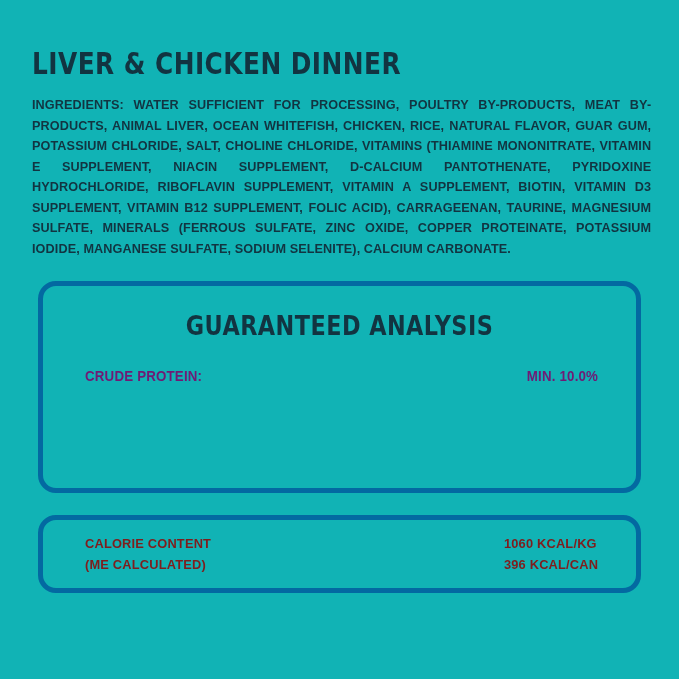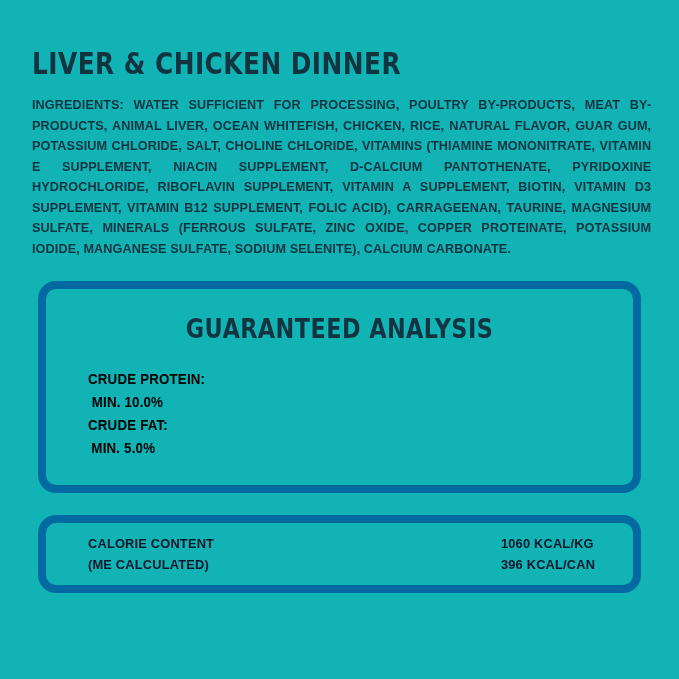--- a/index.html
+++ b/index.html
@@ -40,21 +40,21 @@
     color: #123441;
     text-transform: uppercase;
     letter-spacing: 0.1px;
     margin: 0 2px 0 2px;
     text-align: justify;
     transform: scaleX(0.96);
     transform-origin: left top;
     width: 645px;
   }
   .panel {
-    border: 8px solid #0369a1;
+    border: 5px solid #0369a1;
     border-radius: 18px;
     box-sizing: border-box;
   }
   .ga-panel {
     margin: 22px 8px 0 8px;
     padding: 18px 0 20px 0;
     height: 212px;
   }
   .ga-title {
     font-family: "DejaVu Sans Condensed", "Liberation Sans Narrow", "Liberation Sans", sans-serif;
@@ -71,23 +71,22 @@
     padding: 0 38px 0 42px;
   }
   .ga-row {
     display: flex;
     justify-content: space-between;
     align-items: baseline;
     font-size: 14px;
     font-weight: bold;
     text-transform: uppercase;
     line-height: 23px;
-    color: #000000;
+    color: #701a75;
     letter-spacing: 0.2px;
-    flex-direction: column;
   }
   .ga-row .label { transform: scaleX(0.95); transform-origin: left center; }
   .ga-row .value { transform: scaleX(0.95); transform-origin: right center; }
 
   .cal-panel {
     margin: 22px 8px 0 8px;
     padding: 16px 0 16px 0;
     height: 78px;
     display: flex;
     align-items: center;
@@ -97,21 +96,21 @@
     justify-content: space-between;
     width: 100%;
     padding: 0 38px 0 42px;
     box-sizing: border-box;
   }
   .cal-left, .cal-right {
     font-size: 13.5px;
     font-weight: bold;
     text-transform: uppercase;
     line-height: 21px;
-    color: #0f172a;
+    color: #7f1d1d;
     letter-spacing: 0.2px;
   }
   .cal-right { text-align: left; }
   .cal-left div, .cal-right div { transform: scaleX(0.95); }
   .cal-left div { transform-origin: left center; }
   .cal-right div { transform-origin: right center; }
 </style>
 </head>
 <body>
 
@@ -121,24 +120,20 @@
 
   <p class="ingredients">INGREDIENTS: WATER SUFFICIENT FOR PROCESSING, POULTRY BY-PRODUCTS, MEAT BY-PRODUCTS, ANIMAL LIVER, OCEAN WHITEFISH, CHICKEN, RICE, NATURAL FLAVOR, GUAR GUM, POTASSIUM CHLORIDE, SALT, CHOLINE CHLORIDE, VITAMINS (THIAMINE MONONITRATE, VITAMIN E SUPPLEMENT, NIACIN SUPPLEMENT, d-CALCIUM PANTOTHENATE, PYRIDOXINE HYDROCHLORIDE, RIBOFLAVIN SUPPLEMENT, VITAMIN A SUPPLEMENT, BIOTIN, VITAMIN D3 SUPPLEMENT, VITAMIN B12 SUPPLEMENT, FOLIC ACID), CARRAGEENAN, TAURINE, MAGNESIUM SULFATE, MINERALS (FERROUS SULFATE, ZINC OXIDE, COPPER PROTEINATE, POTASSIUM IODIDE, MANGANESE SULFATE, SODIUM SELENITE), CALCIUM CARBONATE.</p>
 
   <div class="panel ga-panel">
     <div class="ga-title">GUARANTEED ANALYSIS</div>
     <div class="ga-rows">
       <div class="ga-row">
         <span class="label">CRUDE PROTEIN:</span>
         <span class="value">MIN. 10.0%</span>
       </div>
-      <div class="ga-row">
-        <span class="label">CRUDE FAT:</span>
-        <span class="value">MIN. 5.0%</span>
-      </div>
     </div>
   </div>
 
   <div class="panel cal-panel">
     <div class="cal-inner">
       <div class="cal-left">
         <div>CALORIE CONTENT</div>
         <div>(ME CALCULATED)</div>
       </div>
       <div class="cal-right">

